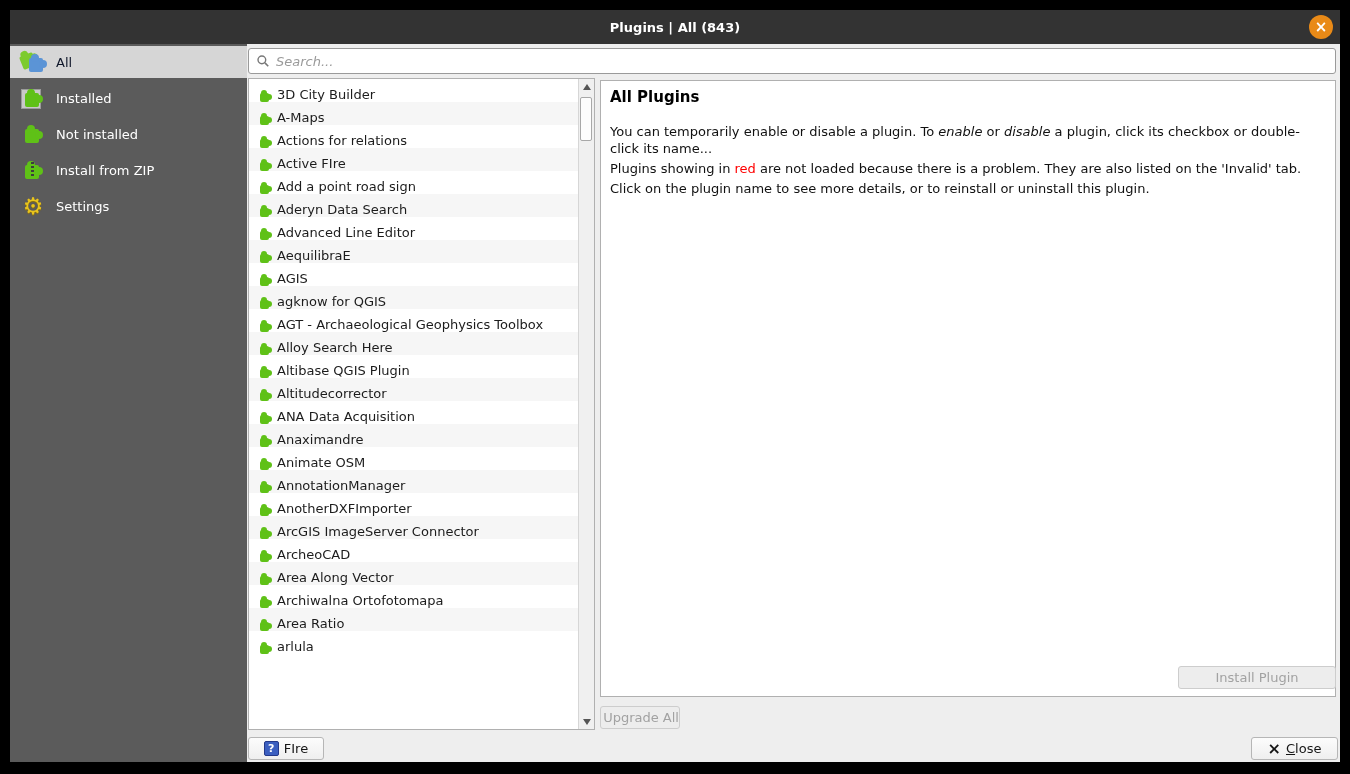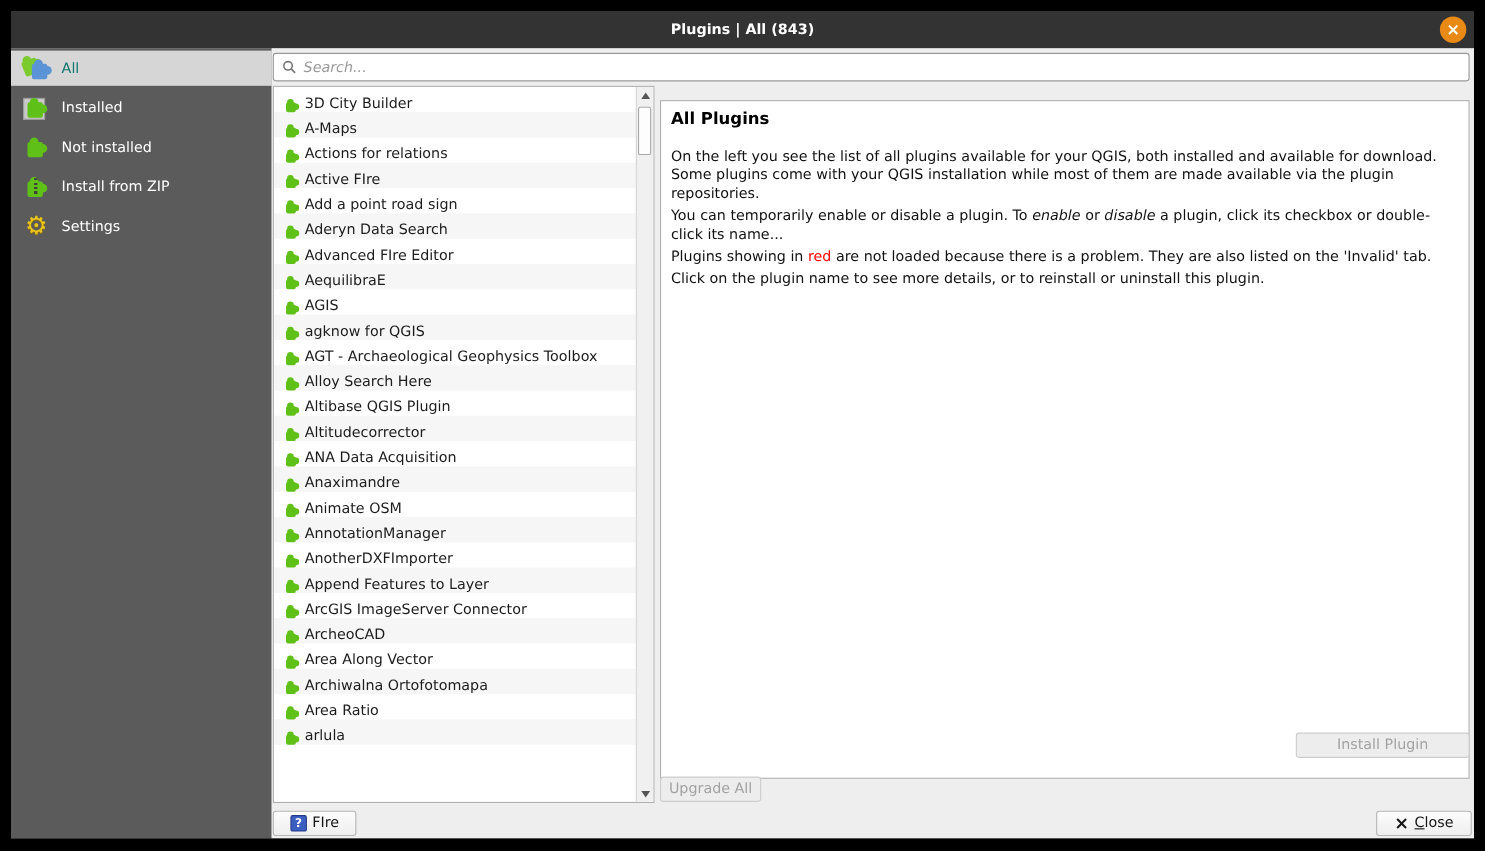--- a/index.html
+++ b/index.html
@@ -26,21 +26,21 @@
     display:flex; align-items:center; justify-content:center;
     font-size:15px; line-height:1; cursor:pointer;
   }
   
   .win-body { display:flex; height:718px; }
   .sidebar { width:237px; background:#5b5b5b; padding-top:2px; flex:none; }
   .side-item {
     height:32px; margin-bottom:4px; display:flex; align-items:center;
     gap:10px; padding-left:10px; color:#ffffff; font-size:13px; cursor:pointer;
   }
-  .side-item.selected { background:#d6d6d6; color:#0f766e; }
+  .side-item.selected { background:#d6d6d6; color:#0f172a; }
   .side-icon { width:26px; height:24px; position:relative; flex:none; }
 
   
   .pz { position:relative; display:inline-block; background:#5fc117; border-radius:2px; }
   .pz::before,.pz::after { content:""; position:absolute; background:inherit; border-radius:50%; }
   .pz-big { width:14px; height:14px; }
   .pz-big::before { width:8px; height:8px; top:-4px; left:2px; }
   .pz-big::after  { width:8px; height:8px; right:-4px; top:2px; }
   .pz-small { width:9px; height:9px; flex:none; }
   .pz-small::before { width:6px; height:6px; top:-3px; left:1px; }
@@ -85,34 +85,34 @@
   .sb-btn { height:15px; display:flex; align-items:center; justify-content:center; cursor:pointer; }
   .sb-btn.bottom { position:absolute; bottom:0; left:0; right:0; }
   .tri-up { width:0; height:0; border-left:4px solid transparent; border-right:4px solid transparent; border-bottom:6px solid #555; }
   .tri-down { width:0; height:0; border-left:4px solid transparent; border-right:4px solid transparent; border-top:6px solid #555; }
   .sb-thumb {
     position:absolute; left:1px; right:2px; top:18px; height:44px;
     background:#fdfdfd; border:1px solid #a8a8a8; border-radius:2px; cursor:grab;
   }
 
   .details-panel {
-    position:absolute; left:353px; right:4px; top:47px; height:617px;
+    position:absolute; left:353px; right:4px; top:36px; height:617px;
     background:#fff; border:1px solid #b0b0b0; padding:7px 9px; overflow:hidden;
   }
   .details-heading { font-size:15px; font-weight:bold; color:#000; margin-bottom:17px; }
   .details-panel p { font-size:13px; line-height:17px; color:#111; margin-bottom:3px; }
 
   
   .btn {
     position:absolute; height:23px; border:1px solid #b6b6b6; border-radius:3px;
     background:linear-gradient(#fcfcfc,#efefef); font-size:13px; color:#151515;
     display:flex; align-items:center; justify-content:center; gap:5px; cursor:pointer;
   }
   .btn.disabled { background:#ededed; border-color:#cdcdcd; color:#a2a2a2; cursor:default; }
-  .btn-upgrade { left:353px; top:662px; width:92px; }
+  .btn-upgrade { left:353px; top:662px; width:80px;justify-content:flex-end; }
   .btn-install { right:4px; top:622px; width:158px; }
   .btn-help { left:1px; top:693px; width:76px; }
   .btn-close { right:2px; top:693px; width:87px; }
   .help-badge {
     width:15px; height:15px; background:#3b5fc0; border:1px solid #24398a; border-radius:2px;
     color:#fff; font-weight:bold; font-size:11px; display:flex; align-items:center; justify-content:center;
   }
   .close-x { font-weight:bold; font-size:16px; line-height:1; }
 </style>
 </head>
@@ -195,21 +195,21 @@
             <div class="plugin-row">
               <span class="pz pz-small"></span>
               <span>Add a point road sign</span>
             </div>
             <div class="plugin-row">
               <span class="pz pz-small"></span>
               <span>Aderyn Data Search</span>
             </div>
             <div class="plugin-row">
               <span class="pz pz-small"></span>
-              <span>Advanced FIre Editor</span>
+              <span>Advanced Line Editor</span>
             </div>
             <div class="plugin-row">
               <span class="pz pz-small"></span>
               <span>AequilibraE</span>
             </div>
             <div class="plugin-row">
               <span class="pz pz-small"></span>
               <span>AGIS</span>
             </div>
             <div class="plugin-row">
@@ -244,24 +244,20 @@
               <span class="pz pz-small"></span>
               <span>Animate OSM</span>
             </div>
             <div class="plugin-row">
               <span class="pz pz-small"></span>
               <span>AnnotationManager</span>
             </div>
             <div class="plugin-row">
               <span class="pz pz-small"></span>
               <span>AnotherDXFImporter</span>
-            </div>
-            <div class="plugin-row">
-              <span class="pz pz-small"></span>
-              <span>Append Features to Layer</span>
             </div>
             <div class="plugin-row">
               <span class="pz pz-small"></span>
               <span>ArcGIS ImageServer Connector</span>
             </div>
             <div class="plugin-row">
               <span class="pz pz-small"></span>
               <span>ArcheoCAD</span>
             </div>
             <div class="plugin-row">
@@ -287,21 +283,20 @@
             </div>
           <div class="sb-thumb"></div>
           <div class="sb-btn bottom">
               <span class="tri-down"></span>
             </div>
         </div>
       </div>
 
       <div class="details-panel">
         <div class="details-heading">All Plugins</div>
-        <p><span>On the left you see the list of all plugins available for your QGIS, both installed and available for download. Some plugins come with your QGIS installation while most of them are made available via the plugin repositories.</span></p>
         <p><span>You can temporarily enable or disable a plugin. To </span><span style="font-style: italic;">enable</span><span> or </span><span style="font-style: italic;">disable</span><span> a plugin, click its checkbox or double-click its name...</span></p>
         <p><span>Plugins showing in </span><span style="color: rgb(255, 0, 0);">red</span><span> are not loaded because there is a problem. They are also listed on the 'Invalid' tab.</span></p>
         <p><span>Click on the plugin name to see more details, or to reinstall or uninstall this plugin.</span></p>
       </div>
 
       <div class="btn disabled btn-upgrade">
         <span>Upgrade All</span>
       </div>
       <div class="btn disabled btn-install">
         <span>Install Plugin</span>

